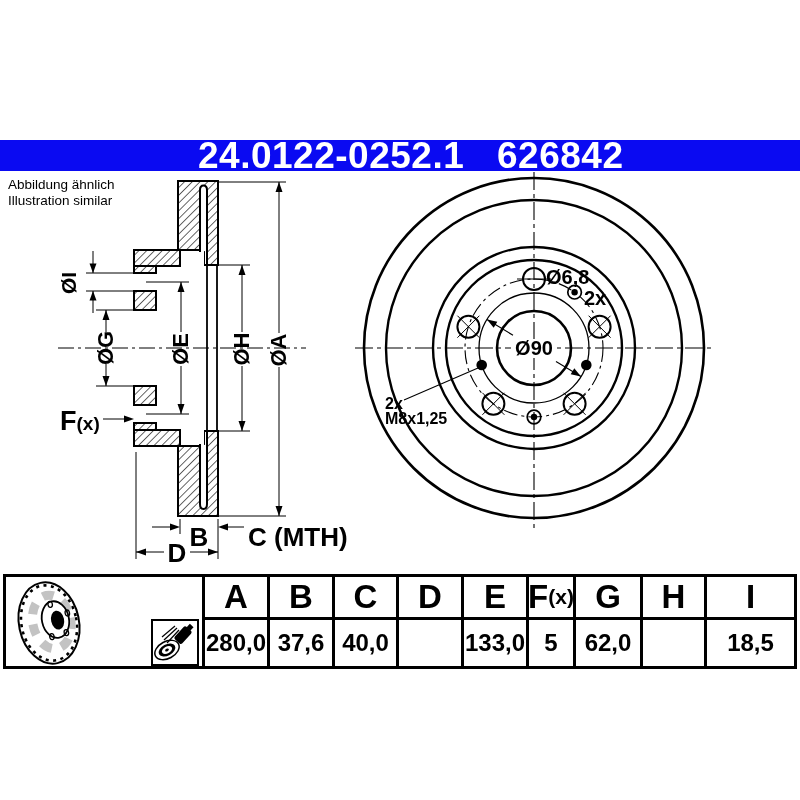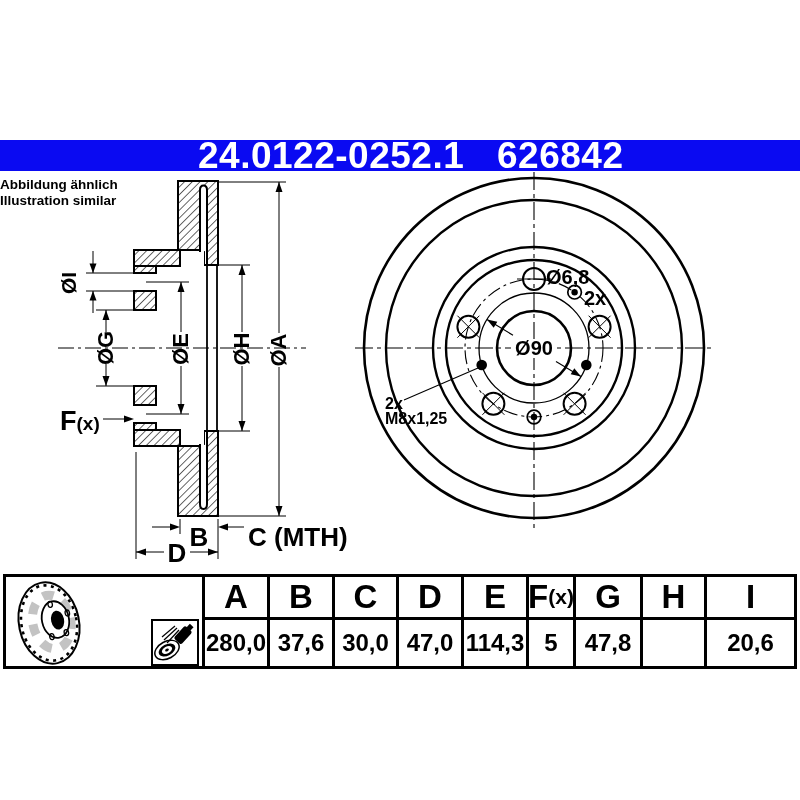--- a/index.html
+++ b/index.html
@@ -5,21 +5,21 @@
   html,body{margin:0;padding:0;background:#fff;}
   #page{position:relative;width:800px;height:800px;background:#fff;overflow:hidden;
         font-family:"Liberation Sans",sans-serif;color:#000;}
   
   .header-bar{position:absolute;left:0;top:140px;width:800px;height:31px;}
   .header-bar span{position:absolute;top:0;height:31px;line-height:31px;
         font-weight:bold;font-size:37px;color:#fff;letter-spacing:0.5px;white-space:nowrap;}
   #part-number{left:198px;}
   #catalog-number{left:497px;}
   
-  .note{position:absolute;left:0;top:177px;font-weight:bold;font-size:13.5px;line-height:15.5px;}
+  .note{position:absolute;left:8px;top:177px;font-weight:normal;font-size:13.5px;line-height:15.5px;}
   
   #drawing{position:absolute;left:0;top:0;}
   text{font-family:"Liberation Sans",sans-serif;font-weight:bold;fill:#000;}
   
   .spec-table{position:absolute;left:3px;top:574px;width:794px;height:95px;
         border:3px solid #000;box-sizing:border-box;display:flex;background:#fff;}
   .icon-cell{position:relative;width:196px;flex:0 0 auto;box-sizing:border-box;}
   .col{flex:0 0 auto;border-left:3px solid #000;box-sizing:border-box;display:flex;flex-direction:column;}
   .col .th{height:40px;border-bottom:3px solid #000;display:flex;align-items:center;justify-content:center;
         font-weight:bold;font-size:33px;}
@@ -269,58 +269,57 @@
           <span>B</span>
           <span class="sfx"></span>
         </div>
       <div class="td">37,6</div>
     </div>
     <div class="col w64">
       <div class="th">
           <span>C</span>
           <span class="sfx"></span>
         </div>
-      <div class="td">30,0</div>
+      <div class="td">40,0</div>
     </div>
     <div class="col w65">
       <div class="th">
           <span>D</span>
           <span class="sfx"></span>
         </div>
-      <div class="td">47,0</div>
     </div>
     <div class="col w65">
       <div class="th">
           <span>E</span>
           <span class="sfx"></span>
         </div>
-      <div class="td">114,3</div>
+      <div class="td">133,0</div>
     </div>
     <div class="col w47">
       <div class="th">
           <span>F</span>
           <span class="sfx">(x)</span>
         </div>
       <div class="td">5</div>
     </div>
     <div class="col w67">
       <div class="th">
           <span>G</span>
           <span class="sfx"></span>
         </div>
-      <div class="td">47,8</div>
+      <div class="td">62,0</div>
     </div>
     <div class="col w64">
       <div class="th">
           <span>H</span>
           <span class="sfx"></span>
         </div>
     </div>
     <div class="col" style="flex:1">
       <div class="th">
           <span>I</span>
           <span class="sfx"></span>
         </div>
-      <div class="td">20,6</div>
+      <div class="td">18,5</div>
     </div>
   </div>
 
 </div>
 
 </body></html>

